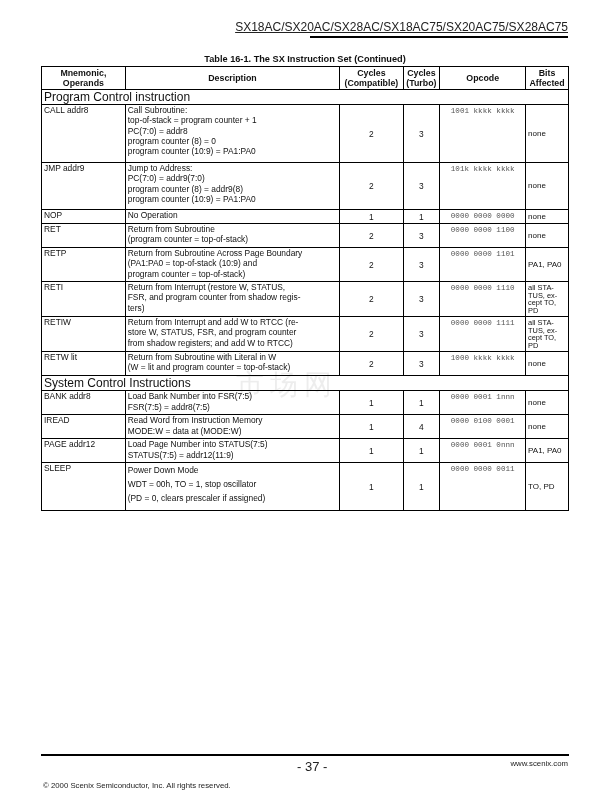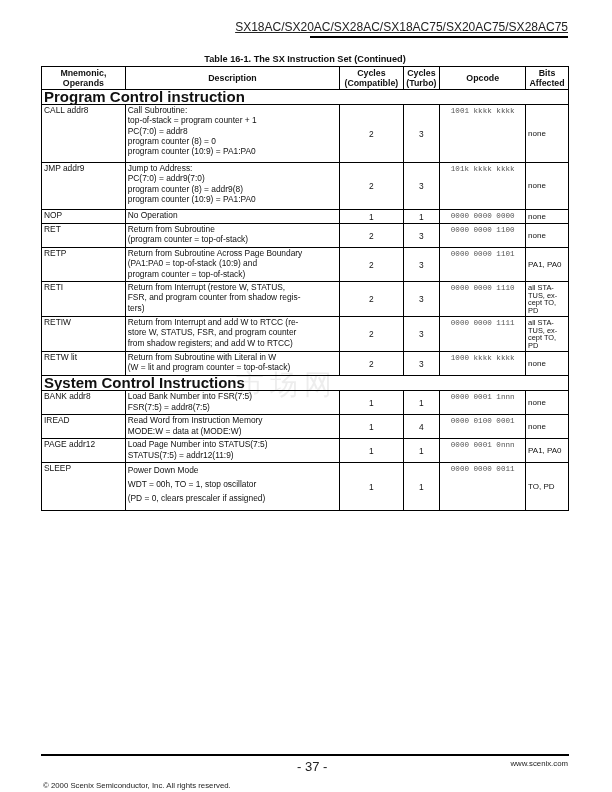--- a/index.html
+++ b/index.html
@@ -16,21 +16,21 @@
   .c-mn { width: 82px; }
   .c-desc { width: 210px; }
   .c-cc { width: 62px; }
   .c-ct { width: 36px; }
   .c-op { width: 84px; }
   .c-bits { width: 42px; }
   td.num { text-align: center; vertical-align: middle !important; }
   td.op { font-family: "Liberation Mono", monospace; font-size: 7.6px; color: #555; white-space: nowrap; padding-top: 1px !important; text-align: center; }
   td.bits { text-align: left; vertical-align: middle !important; font-size: 8px; line-height: 8px !important; }
   td.bits.small { font-size: 7.4px; line-height: 7.4px !important; }
-  tr.section td { font-weight: bold; font-size: 15px; padding: 2px 2px; }
+  tr.section td { font-weight: normal; font-size: 12px; padding: 2px 2px; }
   td.desc div { white-space: nowrap; }
   td.desc.spaced div { line-height: 14px; }
   .watermark { position: absolute; top: 366px; left: 236px; font-family: "DejaVu Serif", serif;
                font-size: 28px; color: rgba(0,0,0,0.07); letter-spacing: 6px; pointer-events: none; }
   .ftr-rule { position: absolute; top: 754px; left: 41px; width: 528px; border-top: 2px solid #000; }
   .ftr-left { position: absolute; top: 759px; left: 43px; font-size: 7.8px; color: #222; margin-top: 22px; }
   .ftr-page { position: absolute; top: 759px; left: 297px; font-size: 13px; color: #222; }
   .ftr-right { position: absolute; top: 759px; right: 44px; font-size: 7.8px; color: #222; }
 </style>
 </head>

